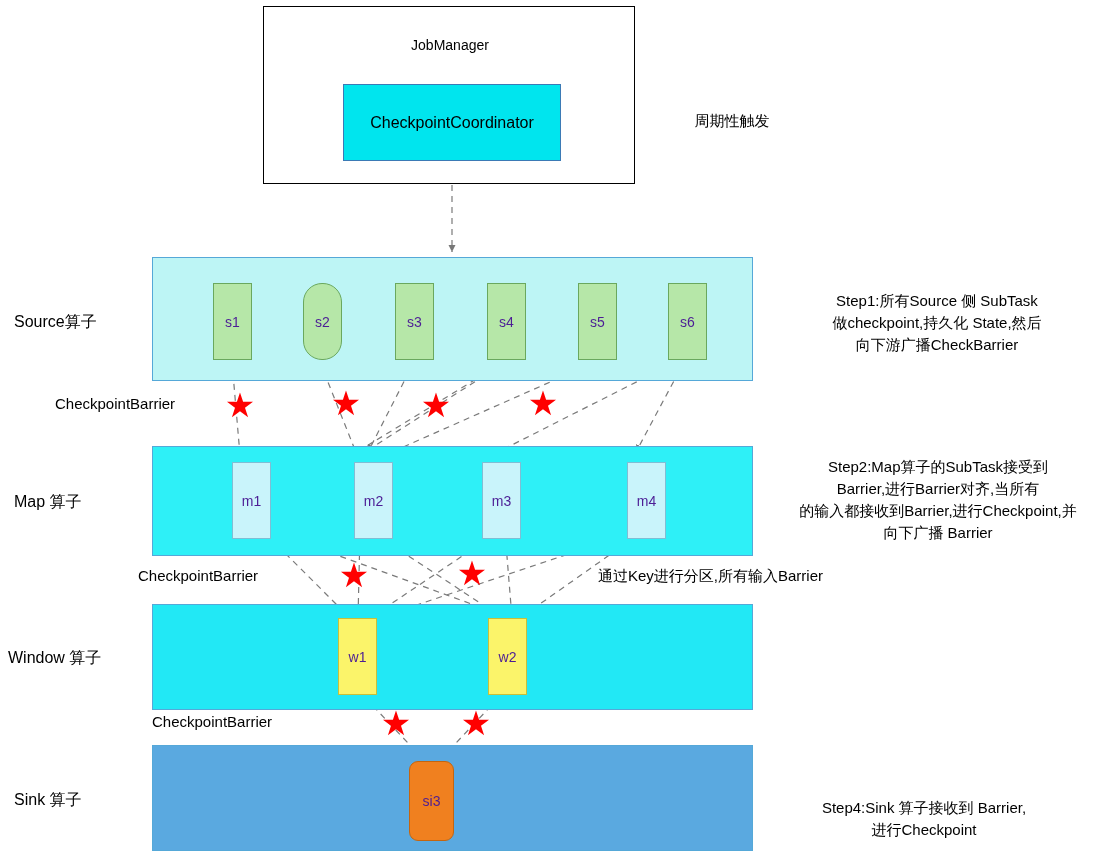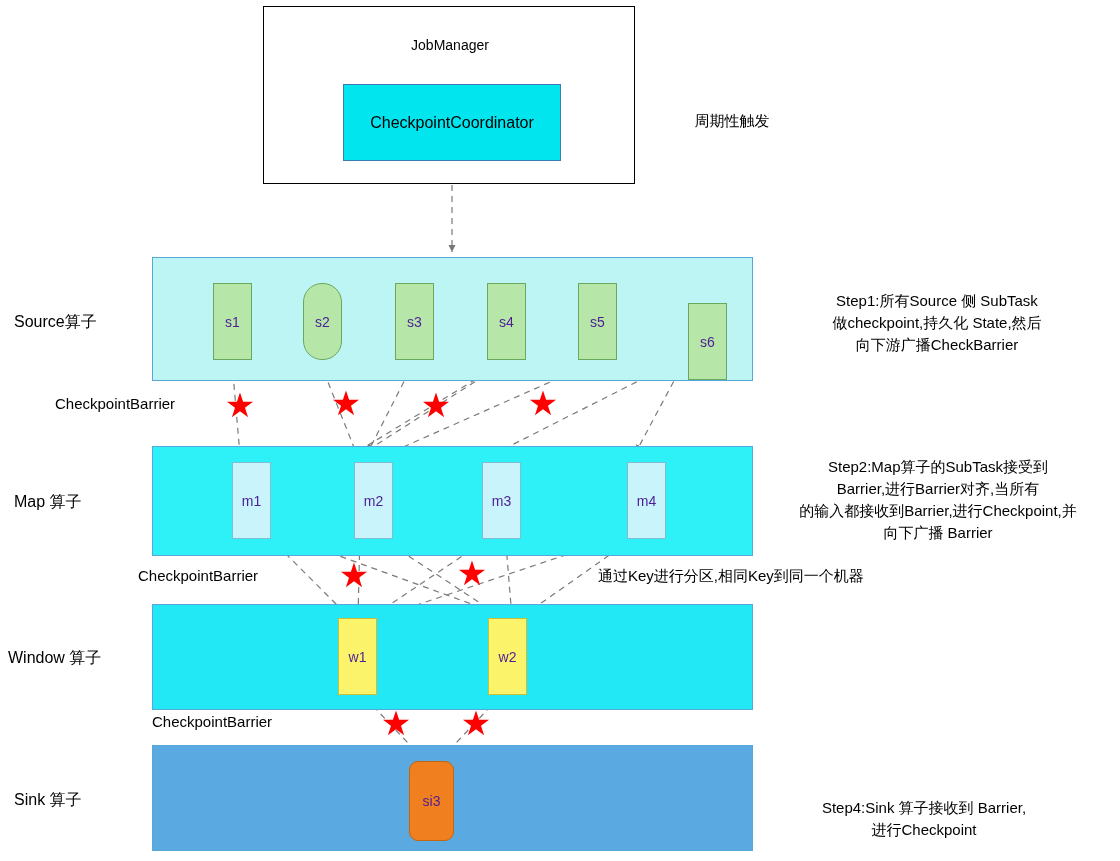--- a/index.html
+++ b/index.html
@@ -181,21 +181,21 @@
   <div class="abs coordinator">CheckpointCoordinator</div>
   <div class="abs note" style="left:652px; top:110px; width:160px;">周期性触发</div>
 
   <div class="abs band band-source"></div>
   <div class="abs row-label" style="left:14px; top:312px;">Source算子</div>
   <div class="abs subtask s-box" style="left:213px; top:283px;">s1</div>
   <div class="abs subtask s-box" style="left:303px; top:283px;border-radius:19px;">s2</div>
   <div class="abs subtask s-box" style="left:395px; top:283px;">s3</div>
   <div class="abs subtask s-box" style="left:487px; top:283px;">s4</div>
   <div class="abs subtask s-box" style="left:578px; top:283px;">s5</div>
-  <div class="abs subtask s-box" style="left:688px; top:283px;margin-top:20px;">s6</div>
+  <div class="abs subtask s-box" style="left:668px; top:283px;">s6</div>
   <div class="abs note" style="left:772px; top:290px; width:330px;">Step1:所有Source 侧 SubTask
 做checkpoint,持久化 State,然后
 向下游广播CheckBarrier</div>
 
   <div class="abs barrier-label" style="left:55px; top:395px;">CheckpointBarrier</div>
   <div class="abs star" style="left:224px; top:390px;">★</div>
   <div class="abs star" style="left:330px; top:388px;">★</div>
   <div class="abs star" style="left:420px; top:390px;">★</div>
   <div class="abs star" style="left:527px; top:388px;">★</div>
 
@@ -206,21 +206,21 @@
   <div class="abs subtask m-box" style="left:482px; top:462px;">m3</div>
   <div class="abs subtask m-box" style="left:627px; top:462px;">m4</div>
   <div class="abs note" style="left:762px; top:456px; width:352px;">Step2:Map算子的SubTask接受到
 Barrier,进行Barrier对齐,当所有
 的输入都接收到Barrier,进行Checkpoint,并
 向下广播 Barrier</div>
 
   <div class="abs barrier-label" style="left:138px; top:567px;">CheckpointBarrier</div>
   <div class="abs star" style="left:338px; top:560px;">★</div>
   <div class="abs star" style="left:456px; top:558px;">★</div>
-  <div class="abs key-note" style="left:598px; top:567px;">通过Key进行分区,相同Key到同一个机器</div>
+  <div class="abs key-note" style="left:598px; top:567px;">通过Key进行分区,所有输入Barrier</div>
 
   <div class="abs band band-window"></div>
   <div class="abs row-label" style="left:8px; top:648px;">Window 算子</div>
   <div class="abs subtask w-box" style="left:338px; top:618px;">w1</div>
   <div class="abs subtask w-box" style="left:488px; top:618px;">w2</div>
 
   <div class="abs barrier-label" style="left:152px; top:713px;">CheckpointBarrier</div>
   <div class="abs star" style="left:380px; top:708px;">★</div>
   <div class="abs star" style="left:460px; top:708px;">★</div>
 

